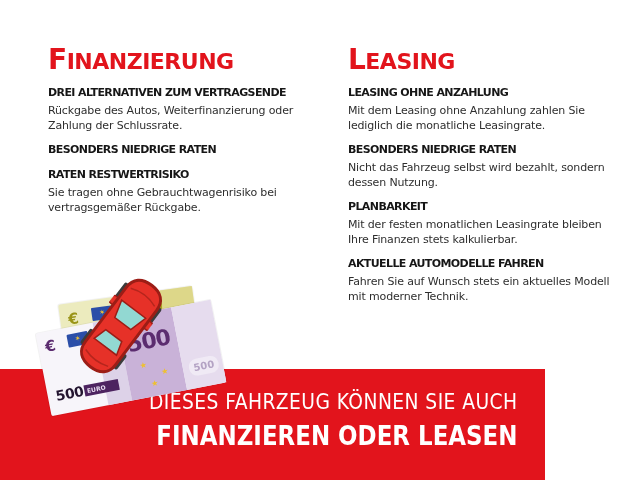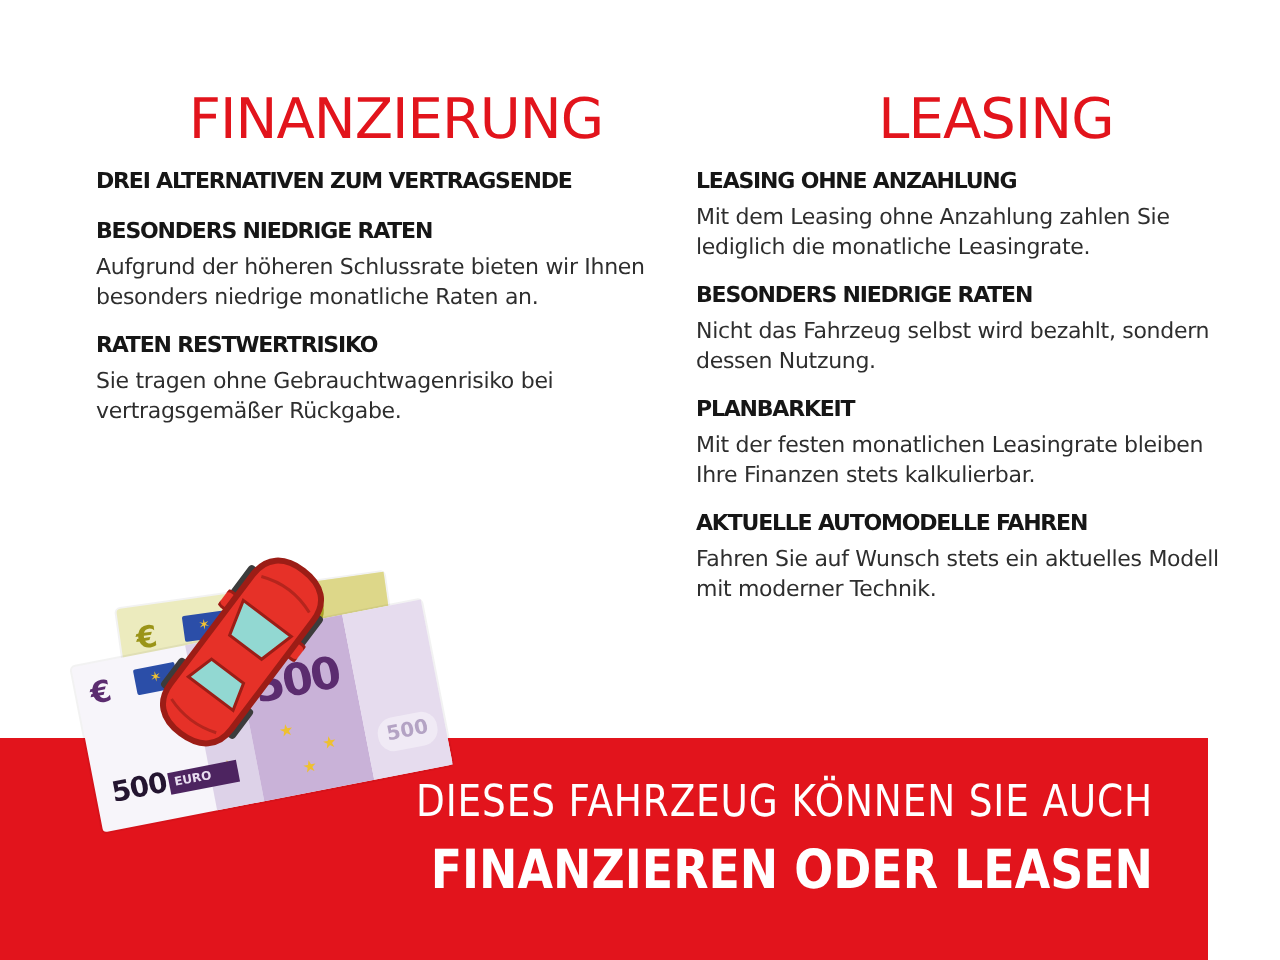--- a/index.html
+++ b/index.html
@@ -13,37 +13,37 @@
     background:#ffffff;
     font-family:"DejaVu Sans","Liberation Sans",sans-serif;
   }
   
   .column{position:absolute;top:46px;width:300px;}
   .col-left{left:48px;}
   .col-right{left:348px;}
   .col-heading{
     margin:0 0 9px 0;
     color:var(--red);
-    font-size:28px;font-weight:normal;letter-spacing:-0.5px;
-    text-transform:uppercase;line-height:28px;text-align:center;
+    font-size:22px;font-weight:bold;letter-spacing:-0.5px;
+    text-transform:uppercase;line-height:28px;
   }
   .col-heading::first-letter{font-size:28px;}
   .item{margin-top:9px;}
   .item-title{
     font-size:11px;font-weight:bold;color:var(--ink);
     letter-spacing:-0.6px;white-space:nowrap;line-height:16px;
   }
   .item-body{
     margin-top:2px;
     font-size:11px;line-height:15px;color:var(--body);
     letter-spacing:-0.15px;white-space:pre;
   }
   
   .banner{
-    position:absolute;left:0;top:369px;width:604px;height:111px;
+    position:absolute;left:0;top:369px;width:545px;height:111px;
     background:var(--red);z-index:1;
   }
   .banner-text{
     position:absolute;right:28px;top:19px;
     text-align:right;color:#ffffff;
   }
   .banner-line1{
     font-size:22px;line-height:27px;letter-spacing:0.5px;
     transform:scaleX(0.85);transform-origin:right center;
     white-space:nowrap;
@@ -120,25 +120,25 @@
   }
 </style>
 </head>
 <body>
 
 <section class="column col-left">
   <h2 class="col-heading">FINANZIERUNG</h2>
 
   <div class="item">
     <div class="item-title">DREI ALTERNATIVEN ZUM VERTRAGSENDE</div>
+    <div class="item-body">Rückgabe des Autos, Weiterfinanzierung oder
+Zahlung der Schlussrate.</div>
   </div>
   <div class="item">
     <div class="item-title">BESONDERS NIEDRIGE RATEN</div>
-    <div class="item-body">Aufgrund der höheren Schlussrate bieten wir Ihnen
-besonders niedrige monatliche Raten an.</div>
   </div>
   <div class="item">
     <div class="item-title">RATEN RESTWERTRISIKO</div>
     <div class="item-body">Sie tragen ohne Gebrauchtwagenrisiko bei
 vertragsgemäßer Rückgabe.</div>
   </div>
 </section>
 
 <section class="column col-right">
   <h2 class="col-heading">LEASING</h2>

